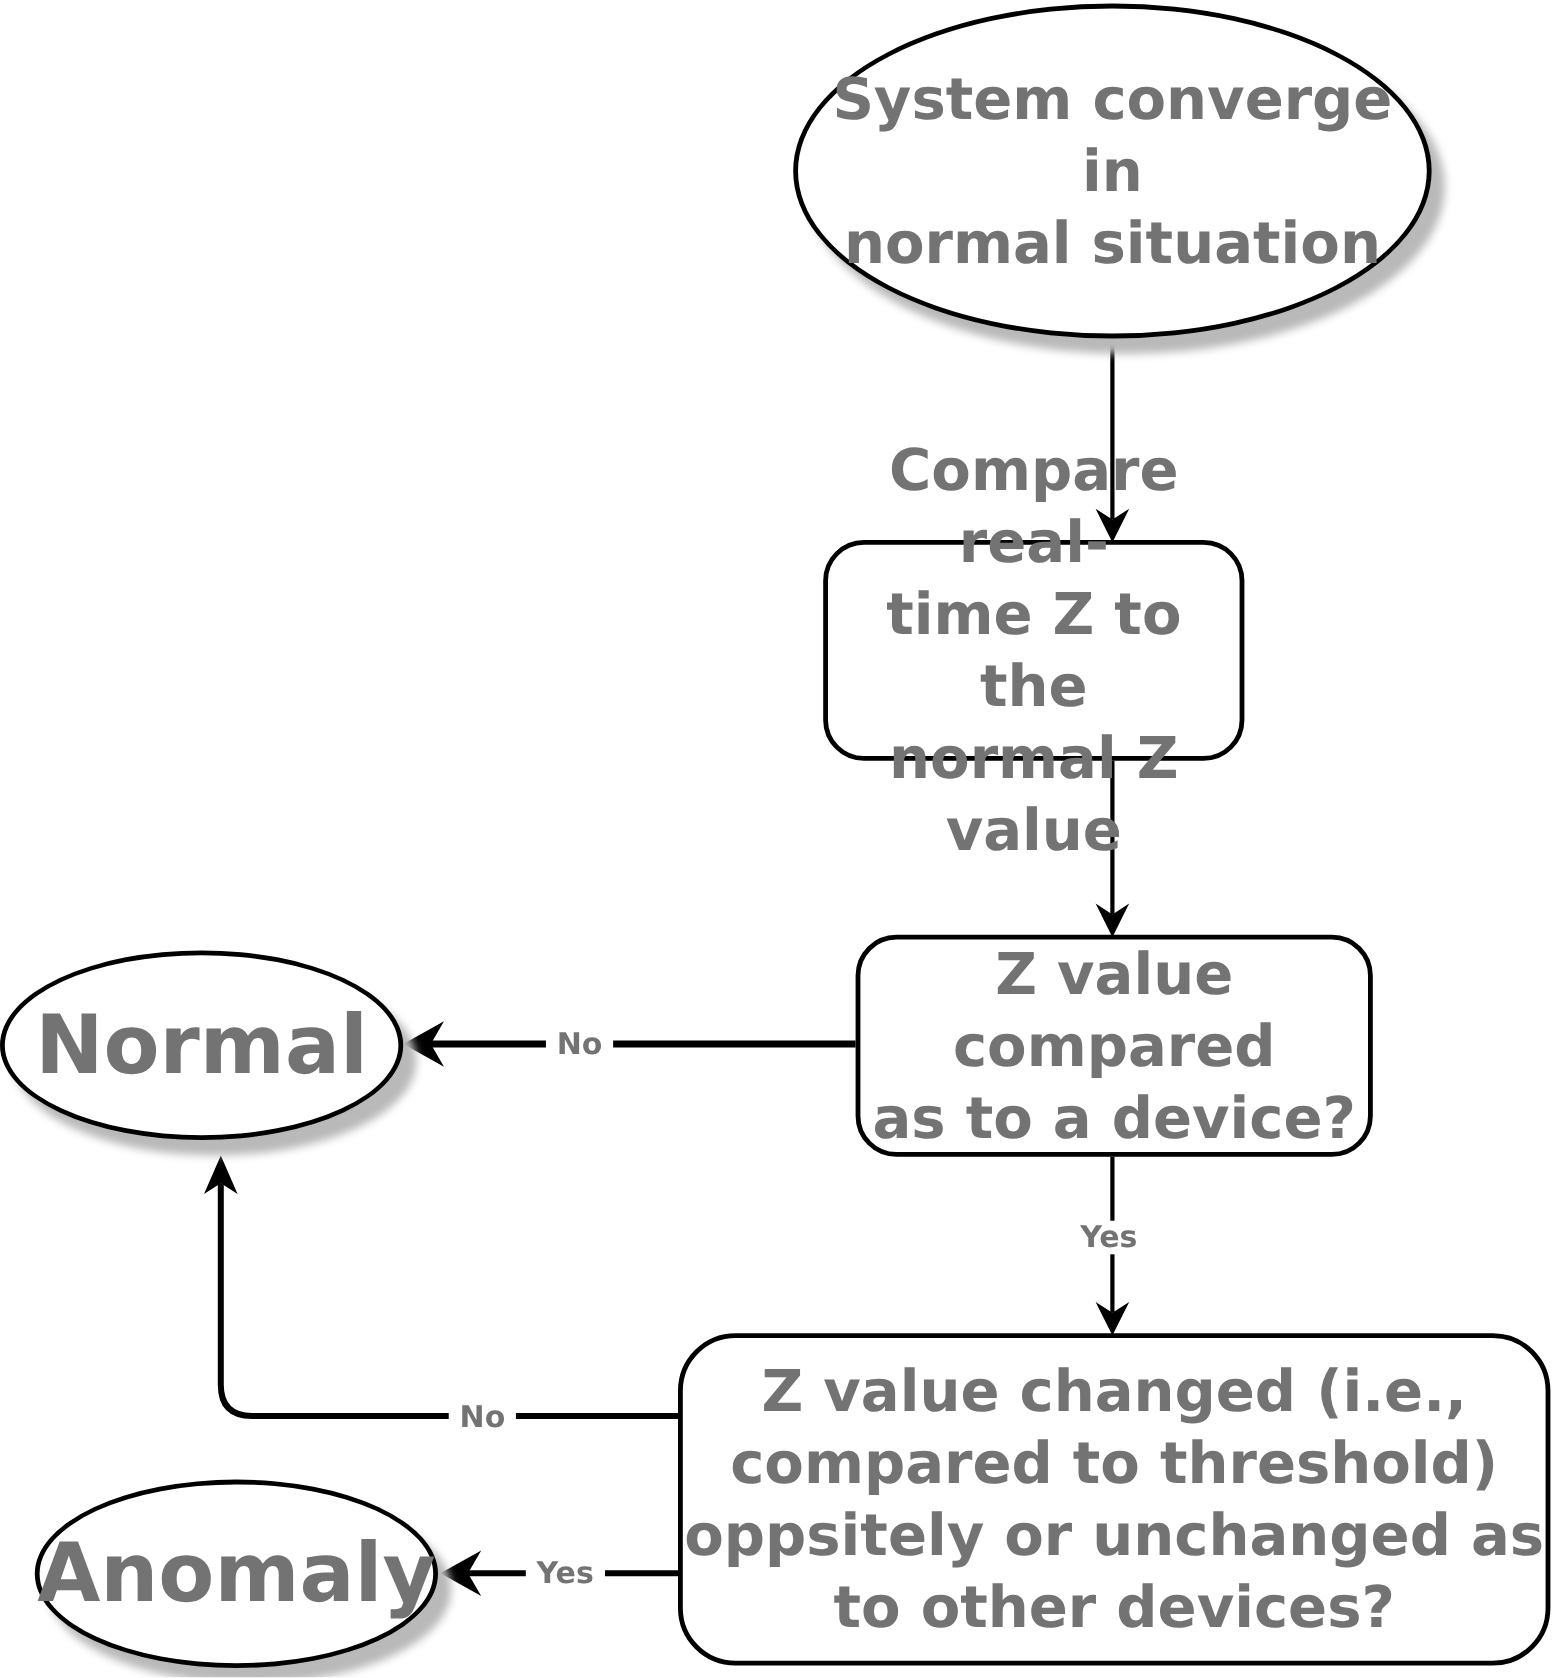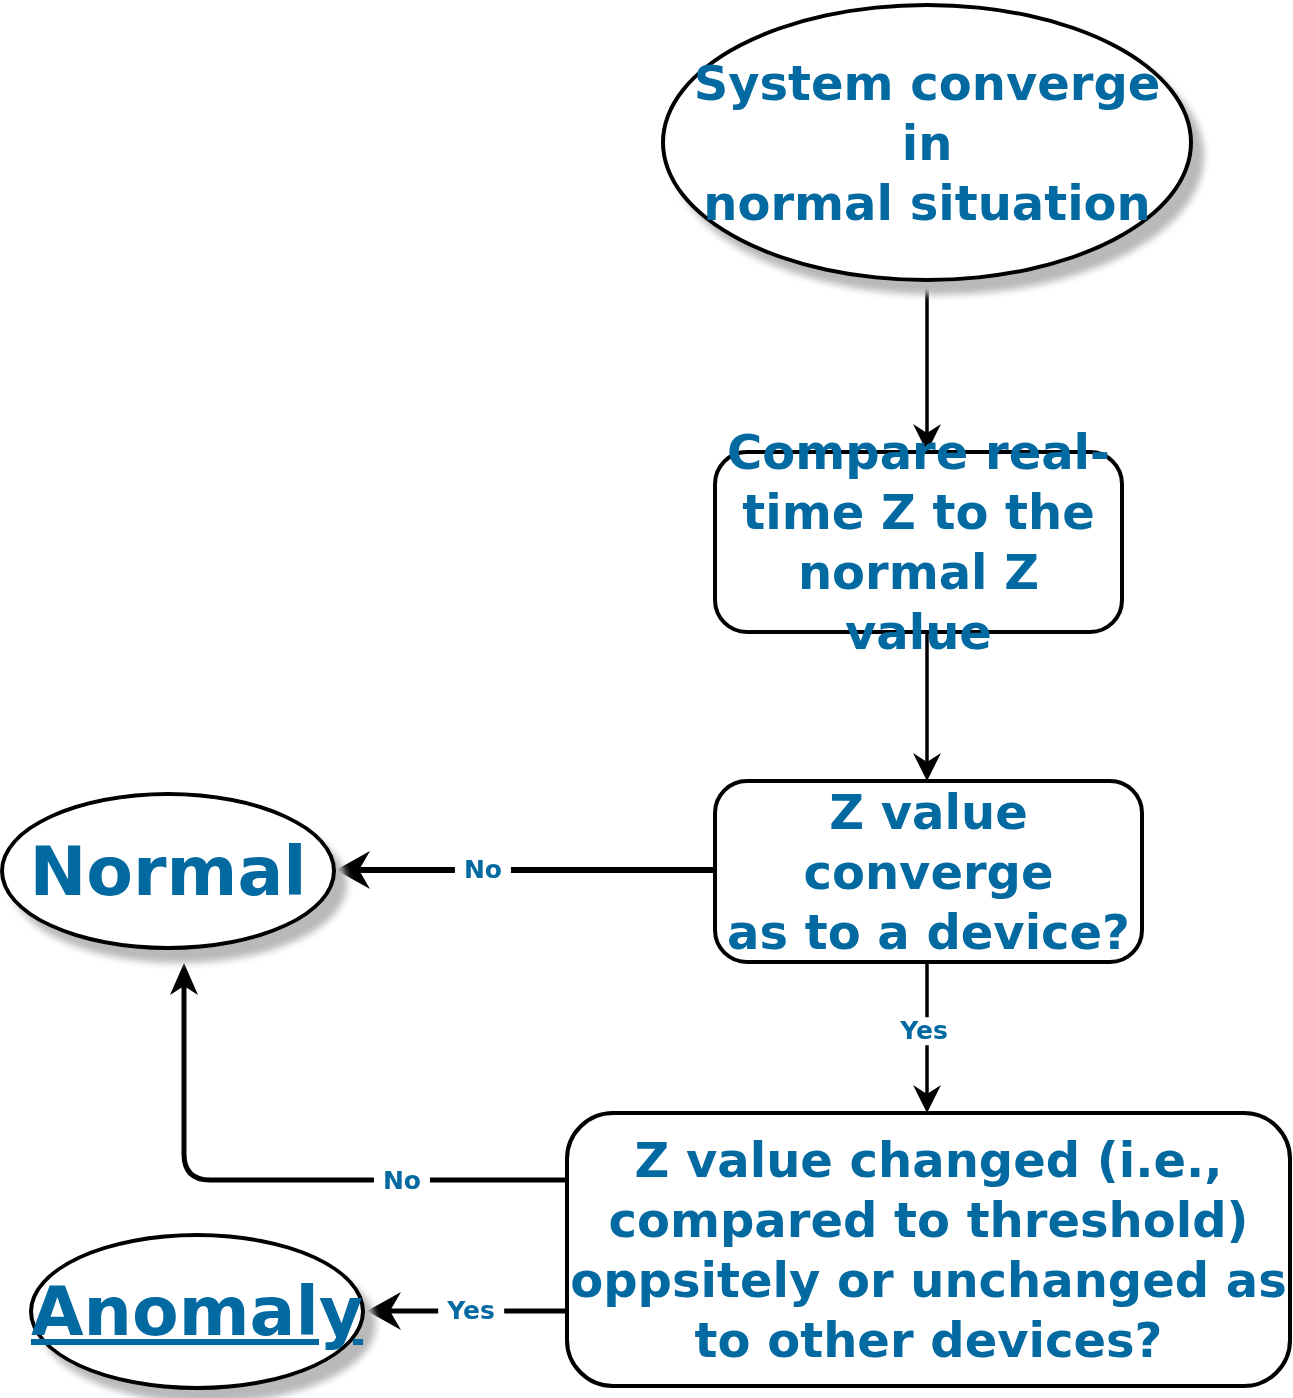--- a/index.html
+++ b/index.html
@@ -7,21 +7,21 @@
     padding: 0;
     background: #ffffff;
   }
   .canvas {
     position: relative;
     width: 1293px;
     height: 1398px;
     background: #ffffff;
     font-family: "DejaVu Sans", sans-serif;
     font-weight: bold;
-    color: #0369a1;
+    color: #737373;
     overflow: hidden;
   }
   svg.connectors {
     position: absolute;
     left: 0;
     top: 0;
     width: 1293px;
     height: 1398px;
   }
   svg.connectors path {
@@ -61,25 +61,25 @@
   .edge-label {
     position: absolute;
     background: #ffffff;
     padding: 0 9px;
     font-size: 25px;
     line-height: 1.1;
     transform: translate(-50%, -50%);
   }
   
   #n-start   { left: 661px;  top: 3px;    width: 532px; height: 279px; }
-  #n-compare { left: 713px;  top: 450px;  width: 411px; height: 184px; text-align: center; }
+  #n-compare { left: 686px;  top: 450px;  width: 351px; height: 184px; text-align: center; }
   #n-device  { left: 713px;  top: 779px;  width: 431px; height: 185px; }
   #n-normal  { left: 0px;    top: 792px;  width: 336px; height: 158px; }
   #n-other   { left: 565px;  top: 1111px; width: 727px; height: 277px; }
-  #n-anomaly { left: 29px;   top: 1233px; width: 336px; height: 157px; text-decoration: underline; }
+  #n-anomaly { left: 29px;   top: 1233px; width: 336px; height: 157px; }
   
   #l-no1  { left: 483px; top: 870px;  }
   #l-yes1 { left: 924px; top: 1031px; }
   #l-no2  { left: 402px; top: 1181px; }
   #l-yes2 { left: 471px; top: 1311px; }
 </style>
 </head>
 <body>
 
 <div class="canvas">
@@ -105,21 +105,21 @@
     <polygon points="367,1311 401,1292 390,1311 401,1330"></polygon>
   </svg>
 
   <div id="n-start" class="node ellipse">System converge in
 normal situation</div>
 
   <div id="n-compare" class="node rect">Compare real-
 time Z to the
 normal Z value</div>
 
-  <div id="n-device" class="node rect">Z value converge
+  <div id="n-device" class="node rect">Z value compared
 as to a device?</div>
 
   <div id="n-normal" class="node ellipse terminal">Normal</div>
 
   <div id="n-other" class="node rect-big">Z value changed (i.e.,
 compared to threshold)
 oppsitely or unchanged as
 to other devices?</div>
 
   <div id="n-anomaly" class="node ellipse terminal">Anomaly</div>

